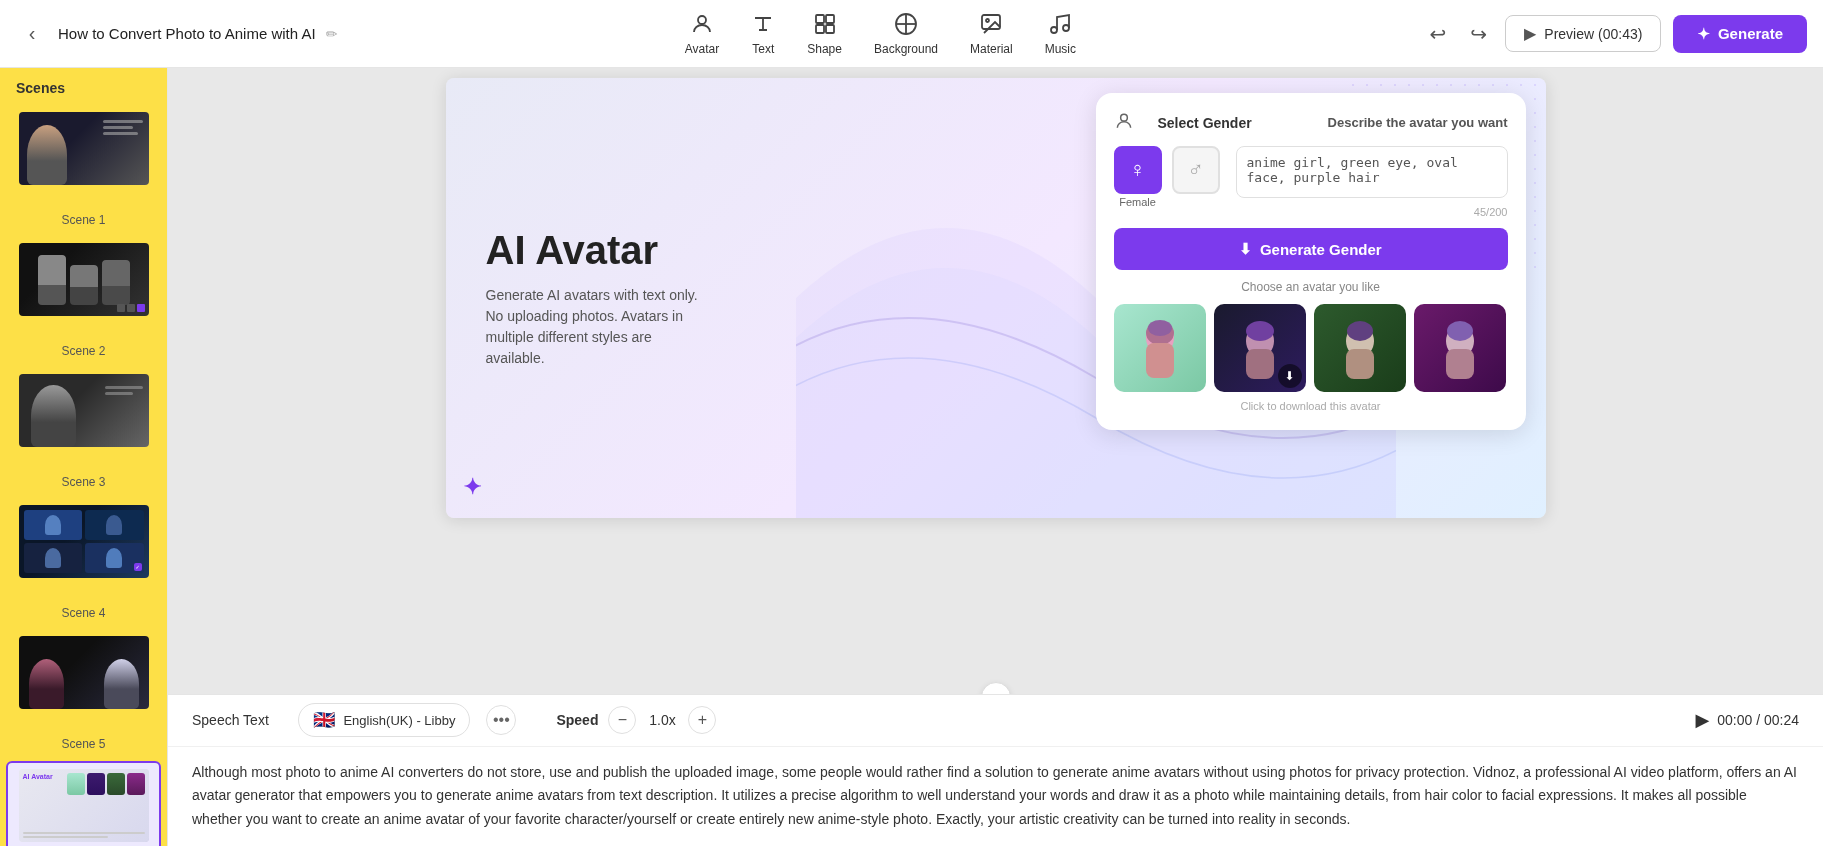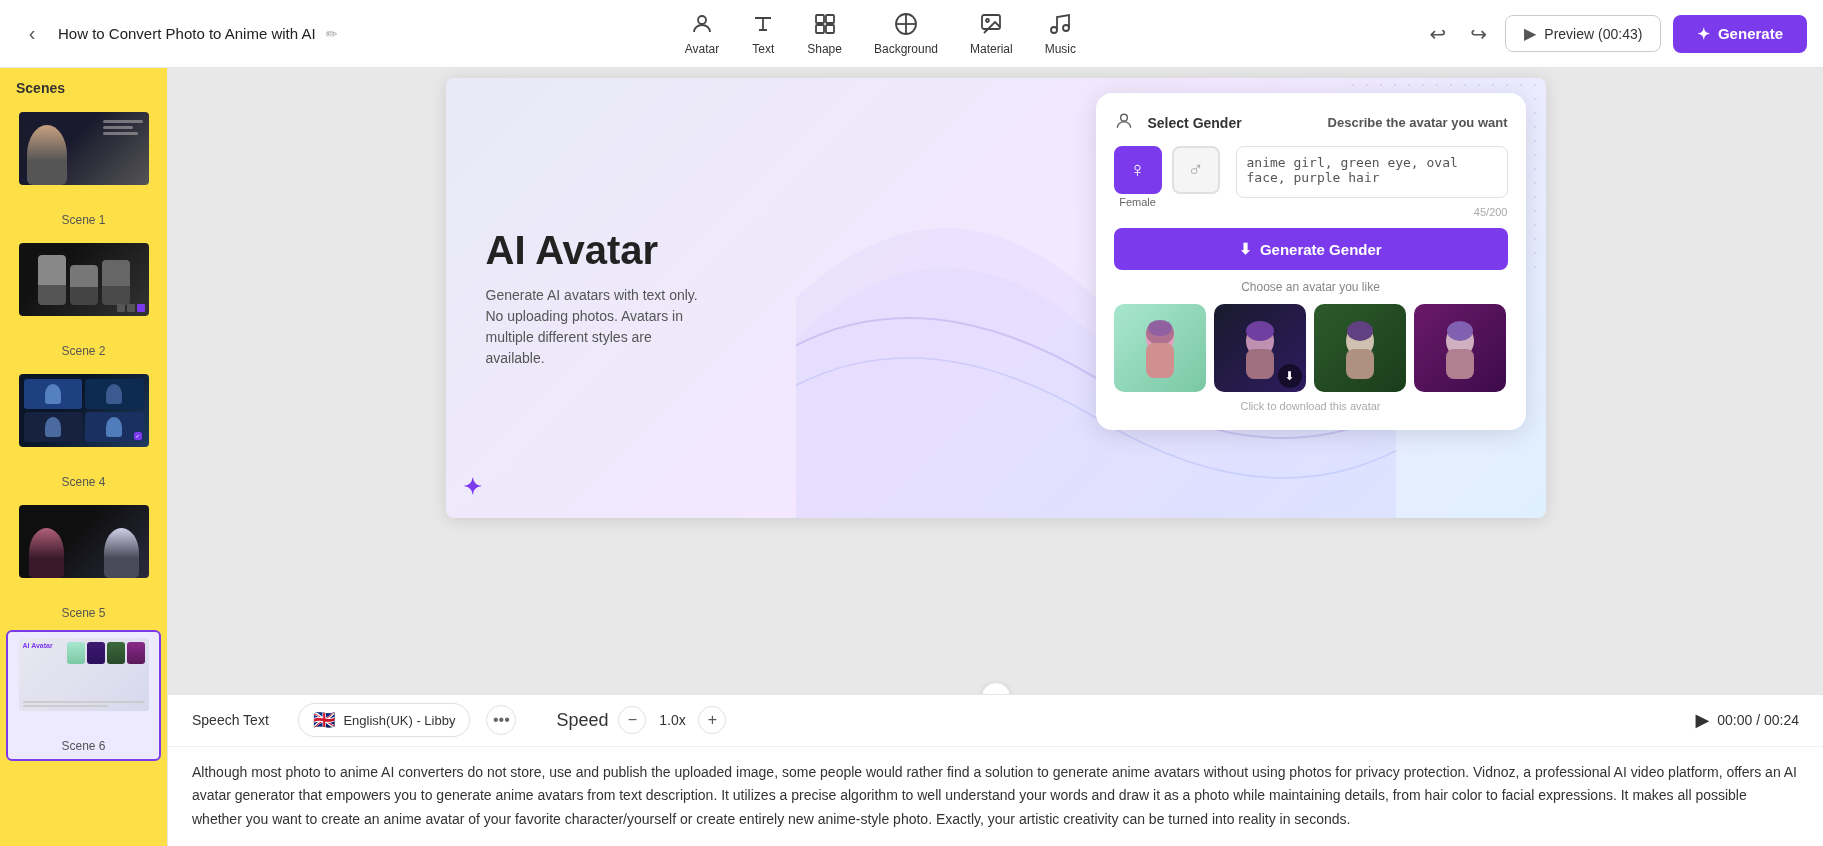--- a/index.html
+++ b/index.html
@@ -169,21 +169,21 @@
       right: 20px;
       top: 15px;
       width: 430px;
       background: #fff;
       border-radius: 16px;
       padding: 18px;
       box-shadow: 0 4px 24px rgba(0,0,0,0.12);
       z-index: 3;
     }
     .ai-panel-header {
-      display: flex; align-items: center; gap: 14px;
+      display: flex; align-items: center; gap: 24px;
       font-size: 14px; font-weight: 600; color: #333; margin-bottom: 12px;
     }
     .gender-row {
       display: flex; gap: 10px; margin-bottom: 12px;
     }
     .gender-btn {
       width: 48px; height: 48px; border-radius: 8px;
       border: 2px solid transparent;
       display: flex; align-items: center; justify-content: center;
       cursor: pointer; font-size: 22px;
@@ -265,21 +265,21 @@
       font-size: 13px; color: #333;
     }
     .flag { font-size: 18px; }
     .more-btn {
       width: 30px; height: 30px; border-radius: 50%;
       border: 1px solid #e0e0e0; background: #fff; cursor: pointer;
       display: flex; align-items: center; justify-content: center;
       font-size: 16px; color: #666;
     }
     .speed-section { display: flex; align-items: center; gap: 10px; margin-left: 24px; }
-    .speed-label { font-size: 18px; color: #333; font-weight: 400; }
+    .speed-label { font-size: 14px; color: #333; font-weight: 700; }
     .speed-ctrl { display: flex; align-items: center; gap: 8px; }
     .speed-btn {
       width: 28px; height: 28px; border-radius: 50%;
       border: 1px solid #e0e0e0; background: #fff; cursor: pointer;
       display: flex; align-items: center; justify-content: center;
       font-size: 16px; color: #555;
     }
     .speed-val { font-size: 14px; color: #333; min-width: 36px; text-align: center; }
     .time-display { margin-left: auto; display: flex; align-items: center; gap: 8px; }
     .play-btn { background: none; border: none; cursor: pointer; font-size: 18px; color: #333; }
@@ -430,20 +430,32 @@
           <div style="position:absolute;right:4px;bottom:4px;display:flex;gap:2px;">
             <div style="width:8px;height:8px;border-radius:1px;background:#555;"></div>
             <div style="width:8px;height:8px;border-radius:1px;background:#555;"></div>
             <div style="width:8px;height:8px;border-radius:1px;background:#7c3aed;"></div>
           </div>
         </div>
       </div>
       <span class="scene-label">Scene 2</span>
     </div>
 
+    <div class="scene-item">
+      <div class="scene-thumb thumb-3">
+        <div class="scene-thumb-inner">
+          <div style="width:45px;height:62px;background:linear-gradient(180deg,#999 0%,#444 60%);border-radius:50% 50% 6px 6px;position:absolute;left:12px;bottom:0;"></div>
+          <div style="position:absolute;right:6px;top:12px;">
+            <div style="height:3px;width:38px;background:#aaa;opacity:0.5;border-radius:2px;margin-bottom:3px;"></div>
+            <div style="height:3px;width:28px;background:#aaa;opacity:0.5;border-radius:2px;margin-bottom:3px;"></div>
+          </div>
+        </div>
+      </div>
+      <span class="scene-label">Scene 3</span>
+    </div>
 
     <div class="scene-item">
       <div class="scene-thumb thumb-4">
         <div class="scene-thumb-inner">
           <div style="display:grid;grid-template-columns:1fr 1fr;gap:3px;padding:5px;width:100%;height:100%;">
             <div style="background:#1e4080;border-radius:3px;display:flex;align-items:center;justify-content:center;">
               <div style="width:16px;height:20px;background:#5580c0;border-radius:50% 50% 3px 3px;"></div>
             </div>
             <div style="background:#0d2a50;border-radius:3px;display:flex;align-items:center;justify-content:center;">
               <div style="width:16px;height:20px;background:#3a5a90;border-radius:50% 50% 3px 3px;"></div>

